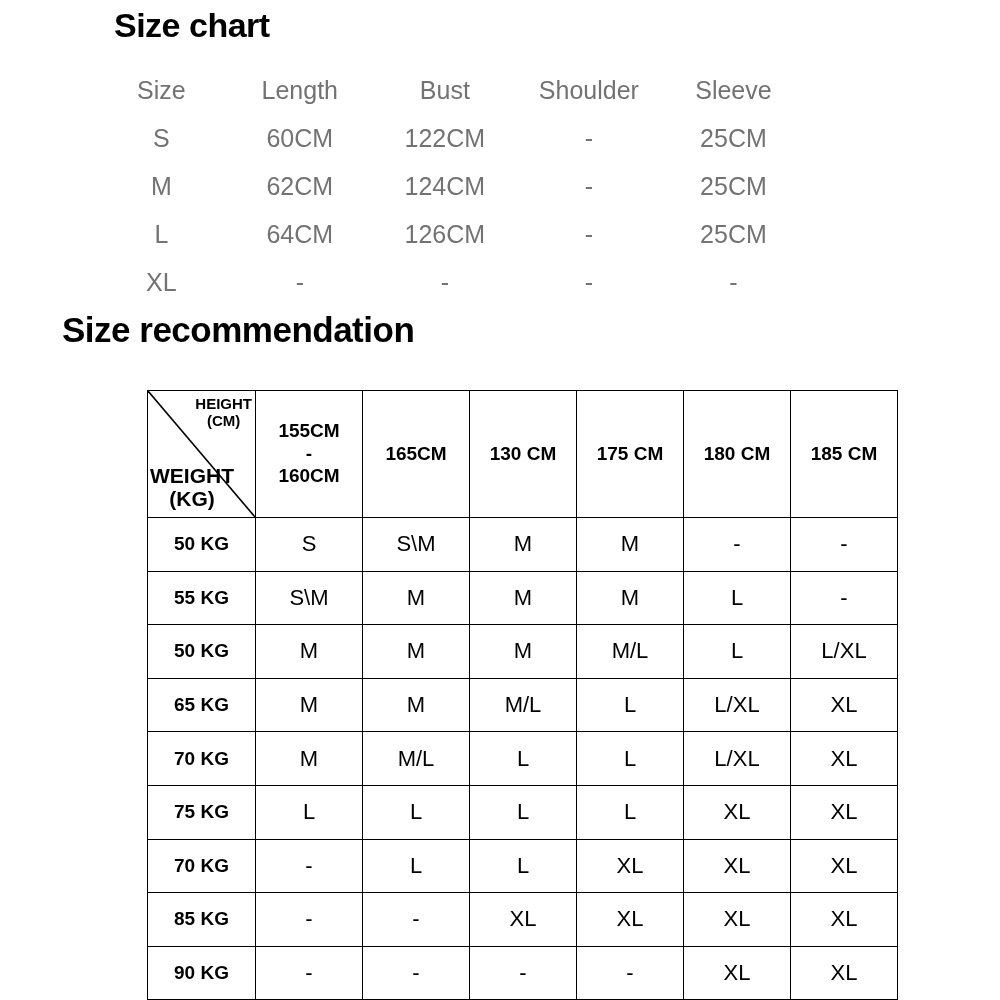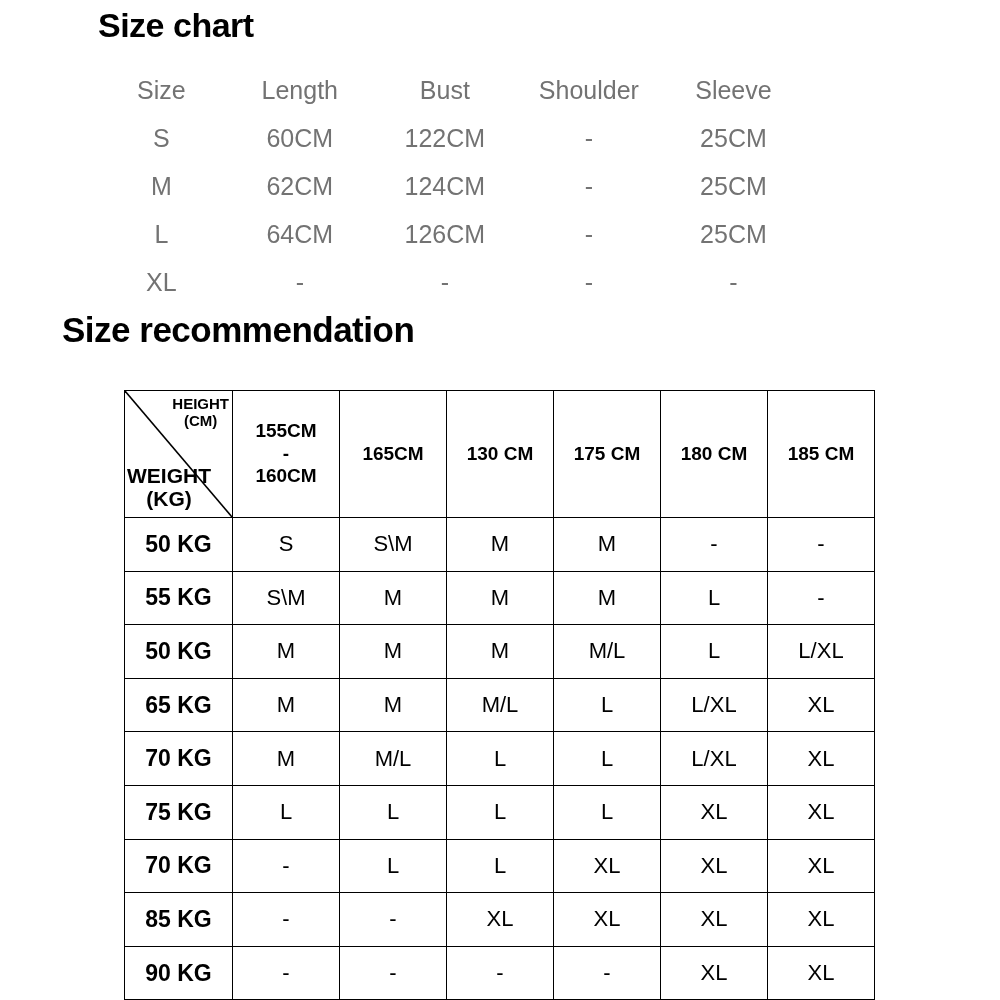--- a/index.html
+++ b/index.html
@@ -18,21 +18,21 @@
 
   
   .heading {
     position: absolute;
     font-weight: bold;
     color: #000;
     letter-spacing: -0.5px;
     white-space: nowrap;
   }
   #size-chart-heading {
-    left: 98px;
+    left: 114px;
     top: 6px;
     font-size: 34px;
   }
   #size-reco-heading {
     left: 62px;
     top: 310px;
     font-size: 35px;
   }
 
   
@@ -56,21 +56,21 @@
   }
   #size-chart-table .col-size   { width: 128px; }
   #size-chart-table .col-length { width: 143px; }
   #size-chart-table .col-bust   { width: 141px; }
   #size-chart-table .col-shoul  { width: 141px; }
   #size-chart-table .col-sleeve { width: 142px; }
 
   
   #reco-table {
     position: absolute;
-    left: 124px;
+    left: 147px;
     top: 390px;
     width: 744px;
     border-collapse: collapse;
     table-layout: fixed;
   }
   #reco-table td {
     border: 1.6px solid #000;
     text-align: center;
     vertical-align: middle;
     padding: 0;
@@ -121,21 +121,21 @@
     letter-spacing: 0px;
   }
 
   
   #reco-table tr.data-row td {
     height: 52.6px;
     font-size: 22px;
     font-weight: normal;
   }
   #reco-table tr.data-row td.weight-cell {
-    font-size: 23px;
+    font-size: 19px;
     font-weight: bold;
     text-align: center;
   }
 </style>
 </head>
 <body>
 
 <div class="heading" id="size-chart-heading">Size chart</div>
 
 <table id="size-chart-table">

